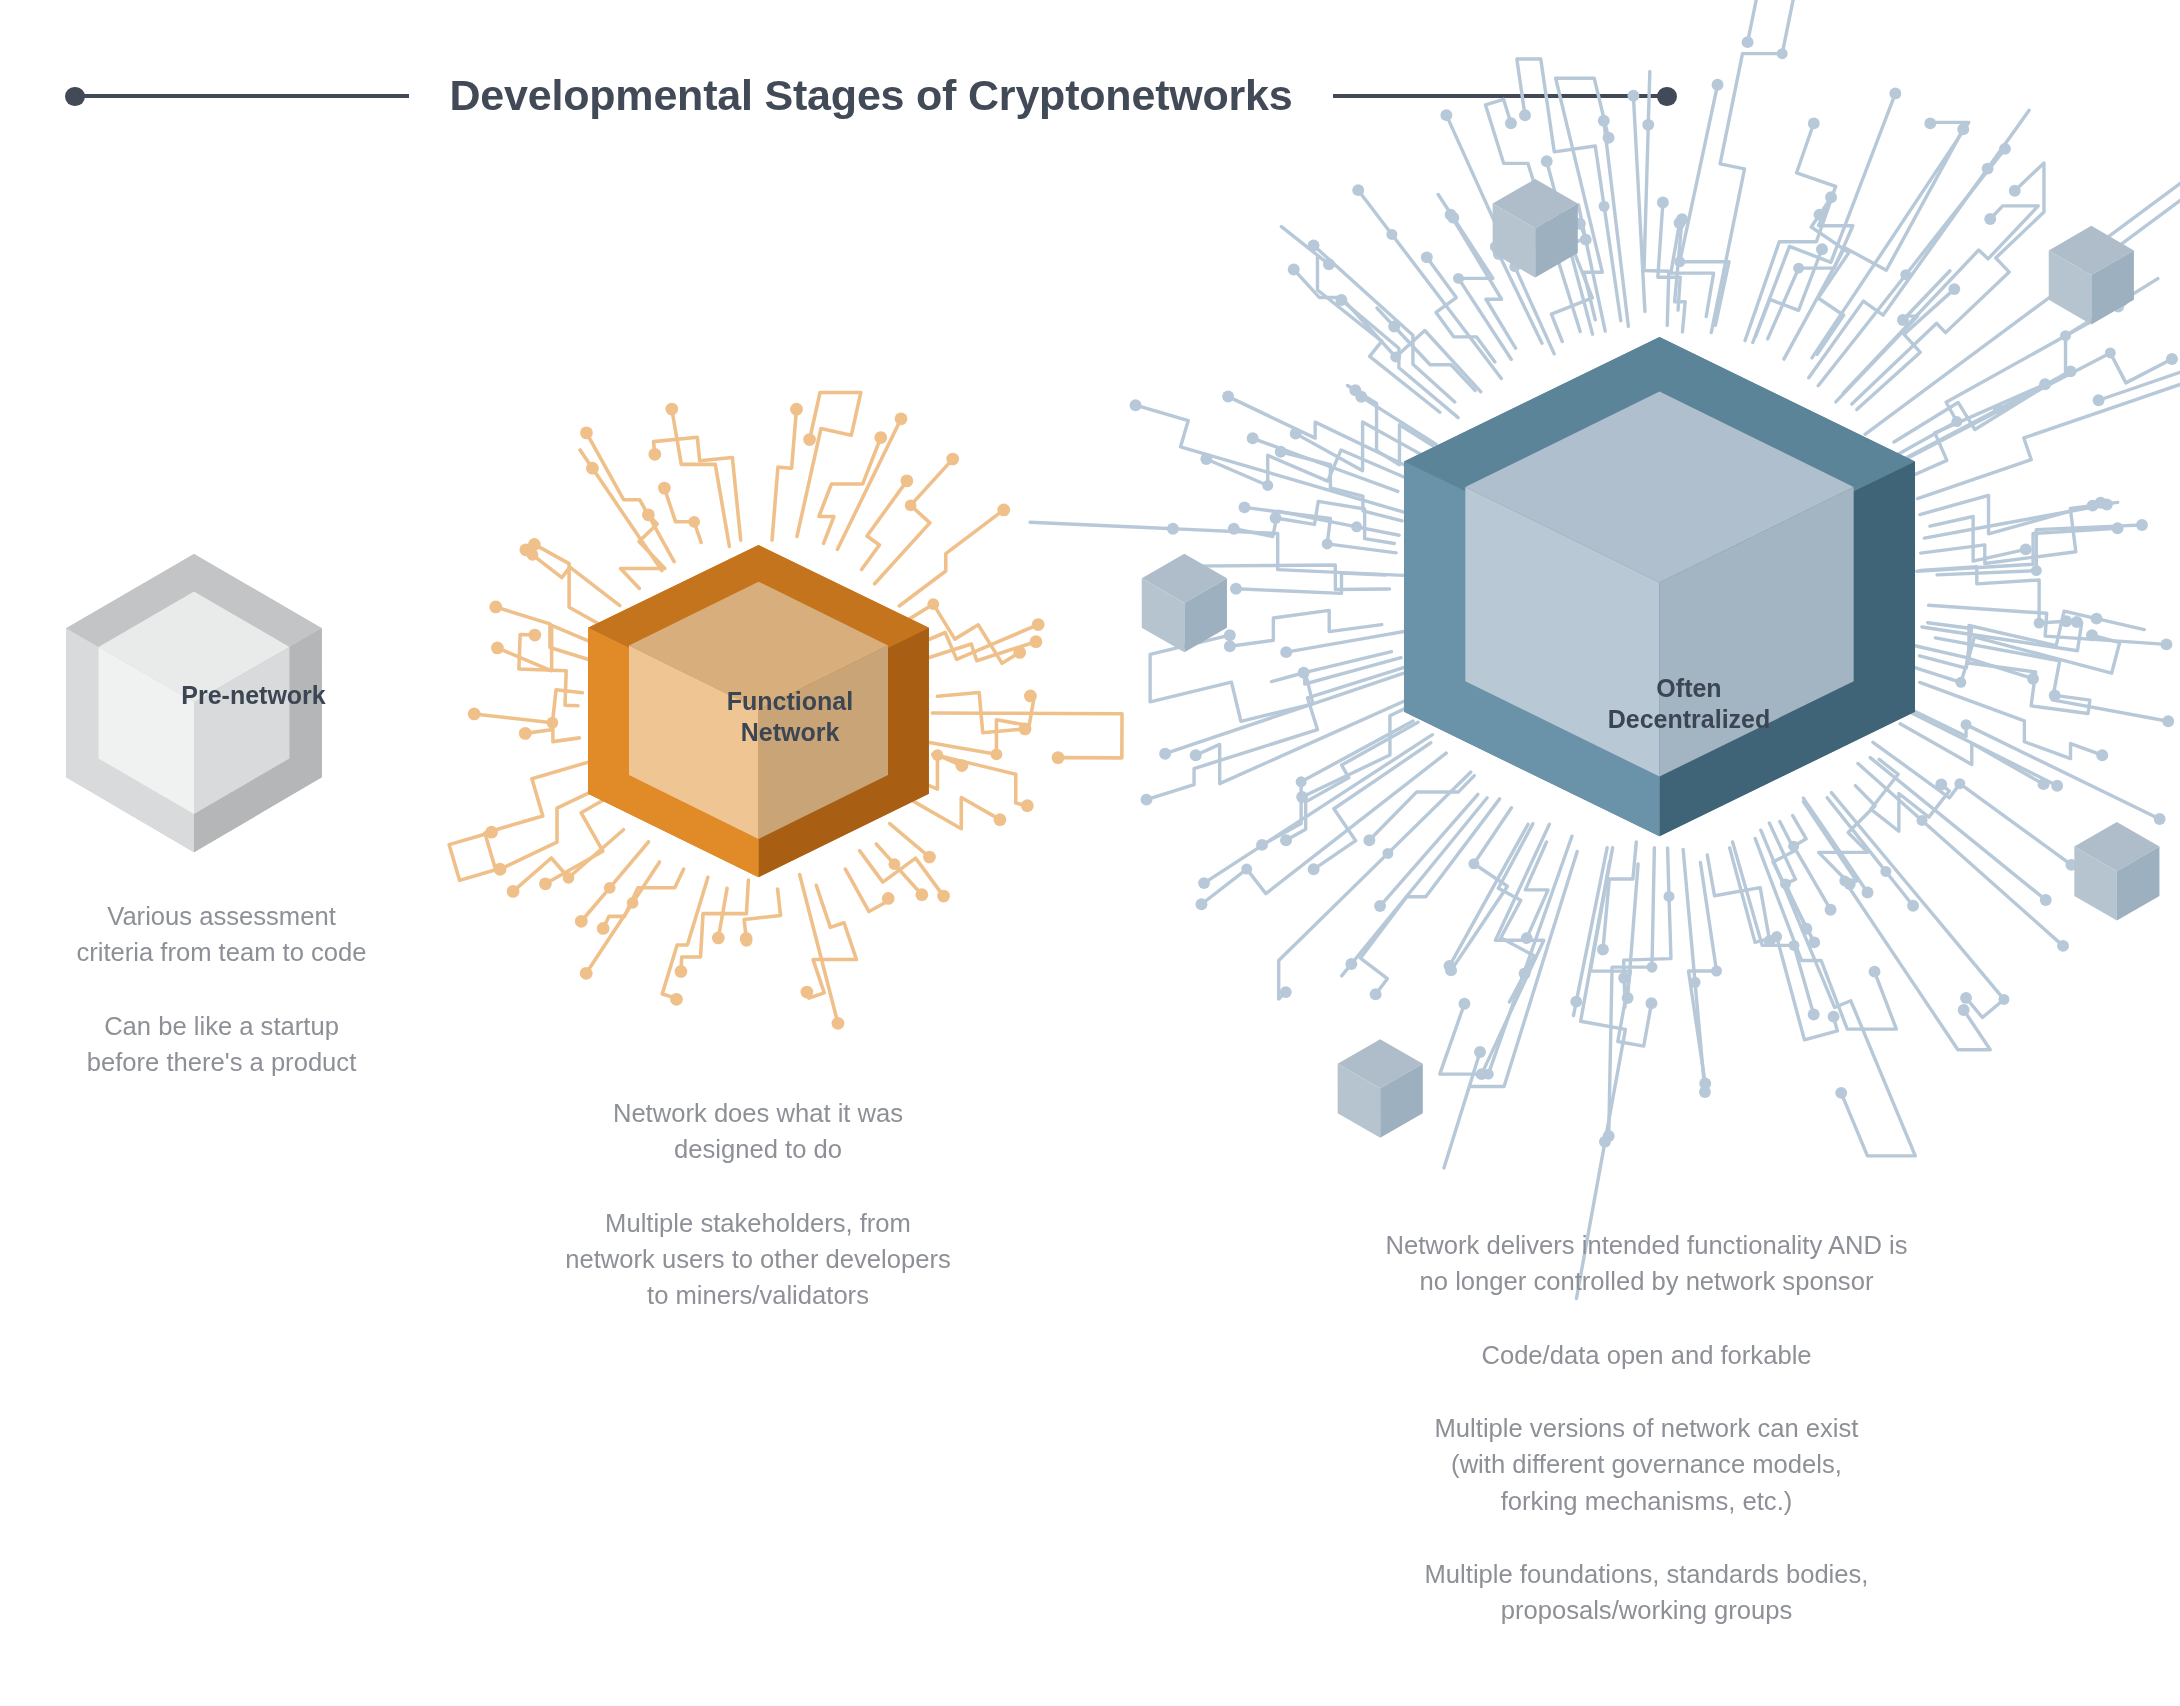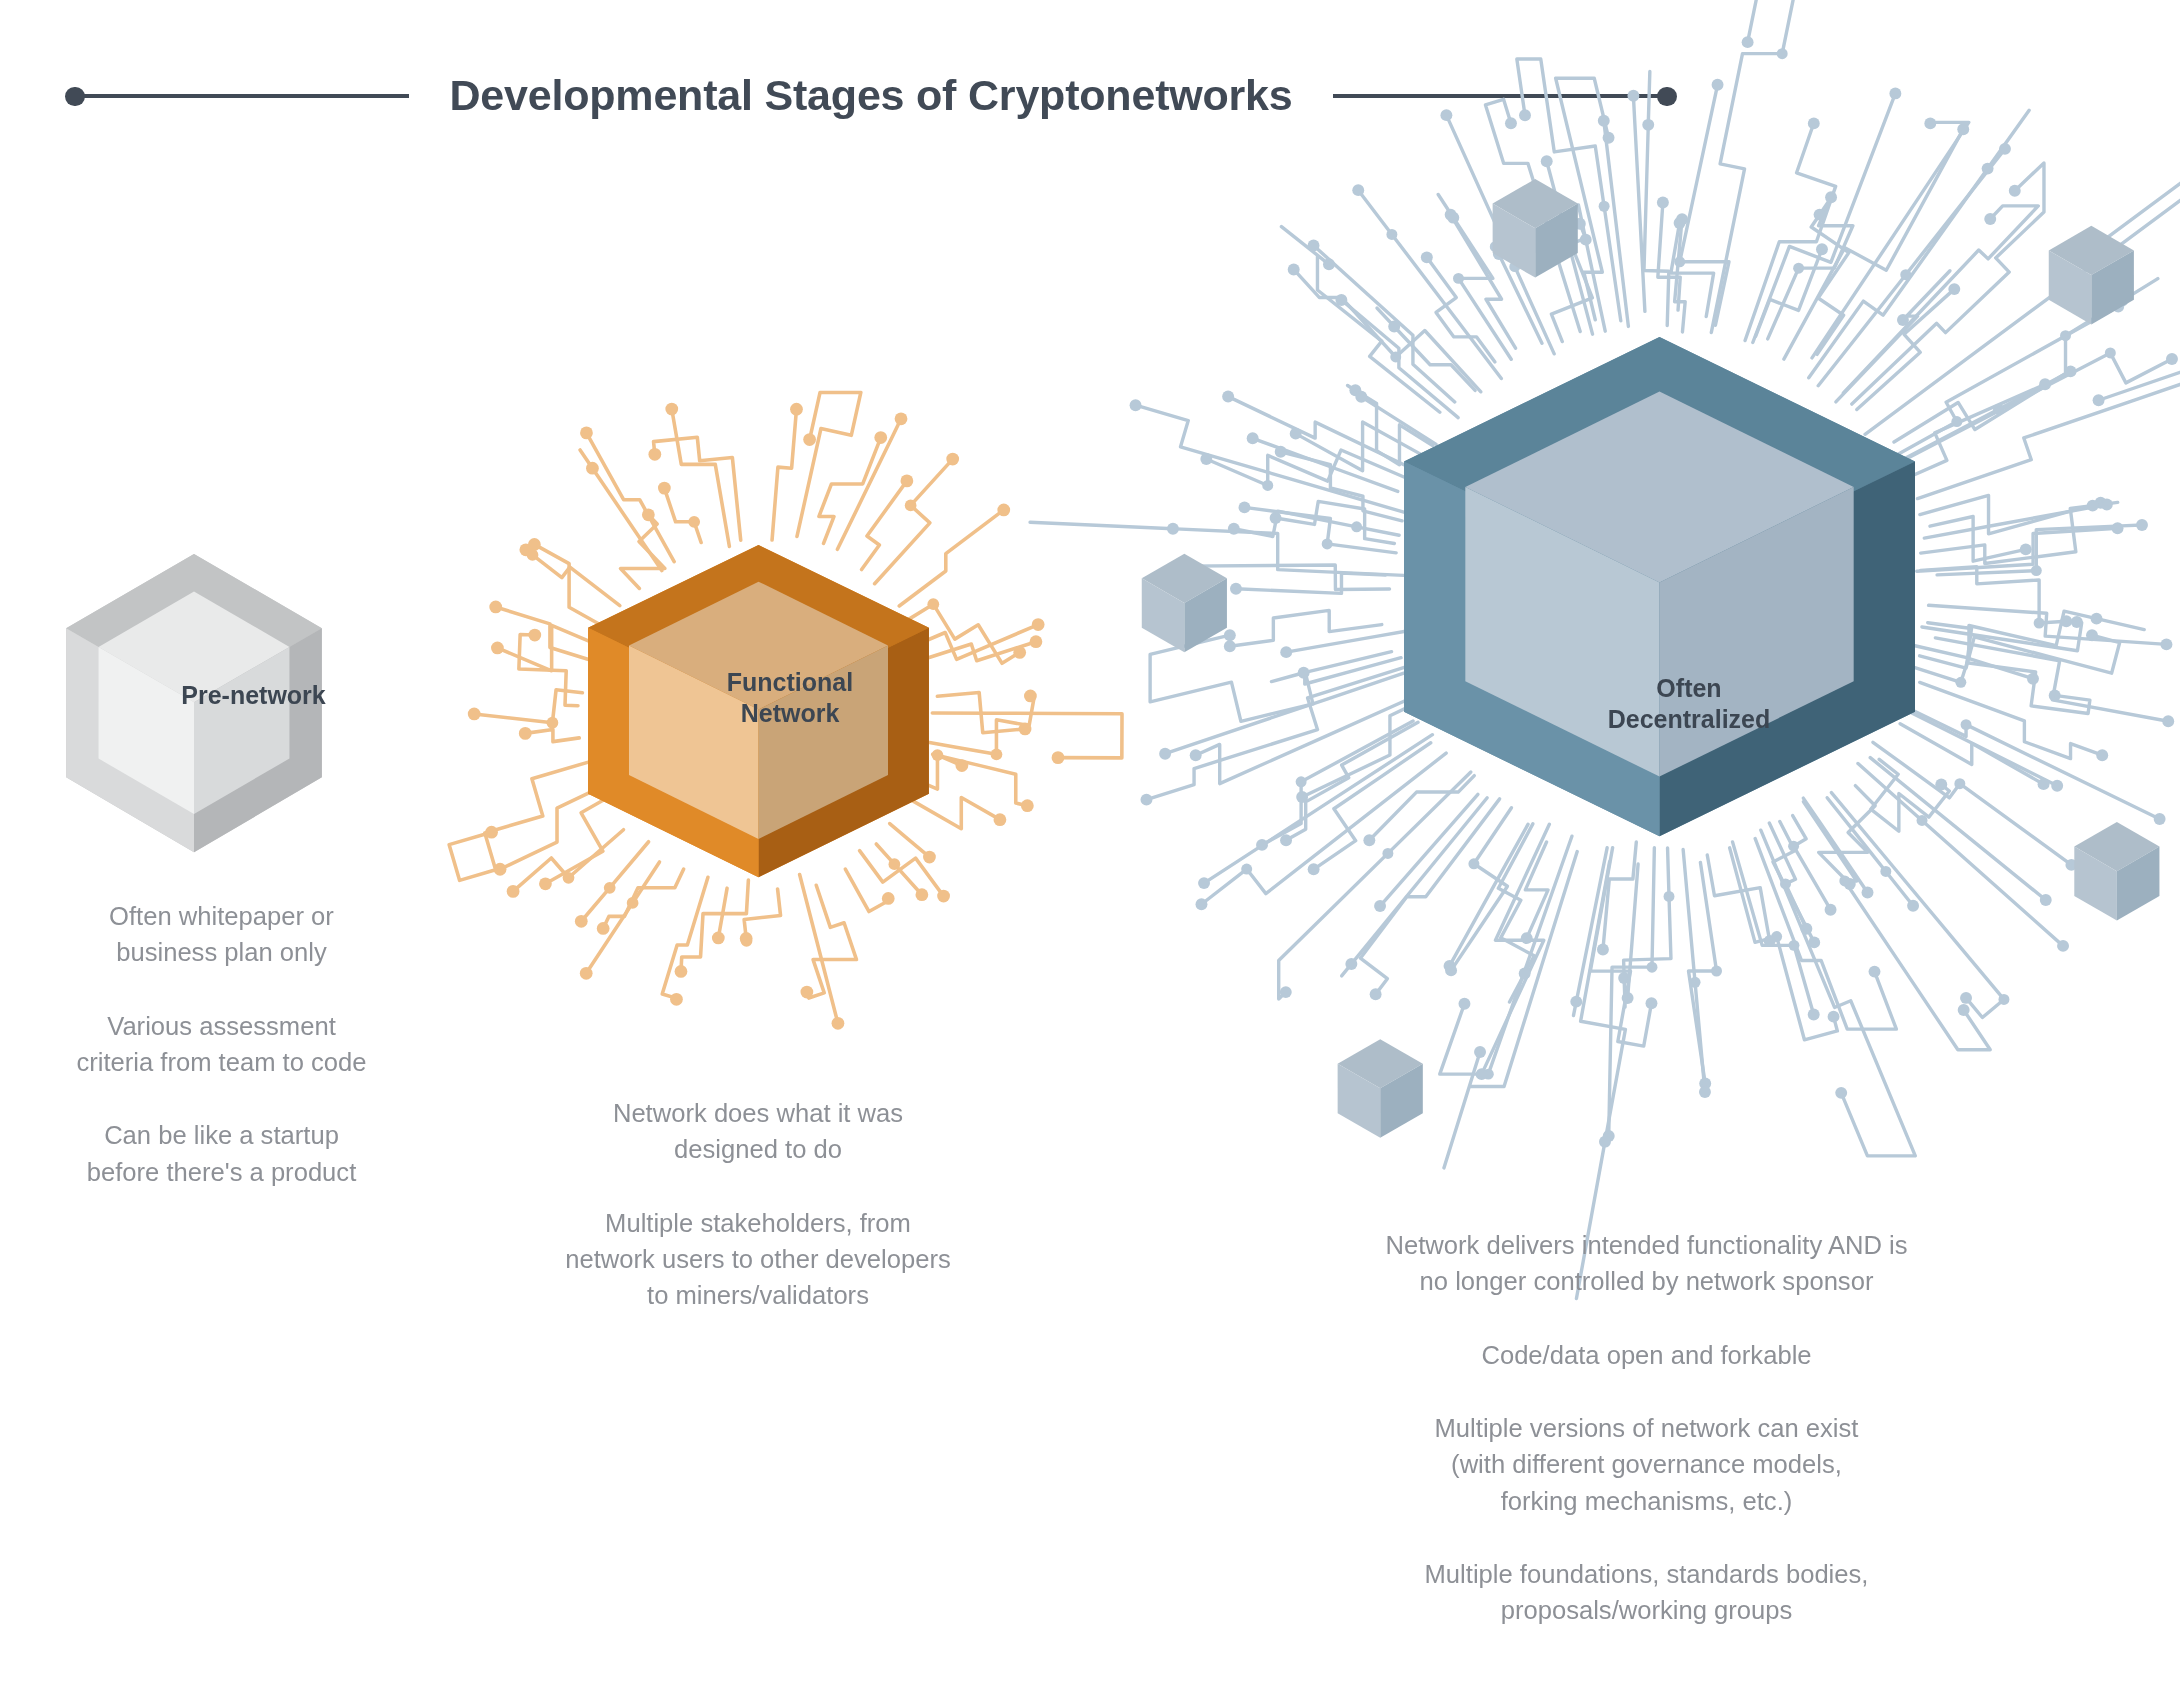--- a/index.html
+++ b/index.html
@@ -97,21 +97,21 @@
 
   
   #stage-prenetwork { left: 0px; top: 545px; width: 443px; }
   #stage-prenetwork .stage-visual { width: 443px; height: 324px; }
   #stage-prenetwork .cube-label { top: 135px; }
   #stage-prenetwork .bullets { left: 8.5px; top: 353px; width: 426px; }
 
   
   #stage-functional { left: 426px; top: 375px; width: 664px; }
   #stage-functional .stage-visual { width: 664px; height: 673px; }
-  #stage-functional .cube-label { top: 292px; }
+  #stage-functional .cube-label { top: 311px; }
   #stage-functional .bullets { left: 34px; top: 720px; width: 596px; }
 
   
   #stage-decentralized { left: 1133px; top: 179px; width: 1048px; }
   #stage-decentralized .stage-visual { width: 1048px; height: 1056px; }
   #stage-decentralized .cube-label { top: 494px; }
   #stage-decentralized .bullets { left: 130px; top: 1048px; width: 767px; }
 
   svg { display: block; overflow: visible; }
   .circuit-layer { position: absolute; left: 0; top: 0; }
@@ -143,22 +143,20 @@
         <polygon points="150,174 0,87 0,262 150,350" fill="#d9dadb"></polygon>
 
         <polygon points="150,44 262,109 150,174 38,109" fill="#e9eaea"></polygon>
         <polygon points="150,174 38,109 38,240 150,305" fill="#f0f1f1"></polygon>
         <polygon points="150,174 262,109 262,240 150,305" fill="#d8dadb"></polygon>
       </svg>
     </div>
     <div class="cube-label">Pre-network</div>
   </div>
   <div class="bullets">
-    <p>Often whitepaper or
-business plan only</p>
     <p>Various assessment
 criteria from team to code</p>
     <p>Can be like a startup
 before there's a product</p>
   </div>
 </div>
 
 <div class="stage" id="stage-functional">
   <div class="stage-visual">
     <svg class="circuit-layer" id="circuit-orange" width="664" height="673" viewBox="0 0 780 790">

